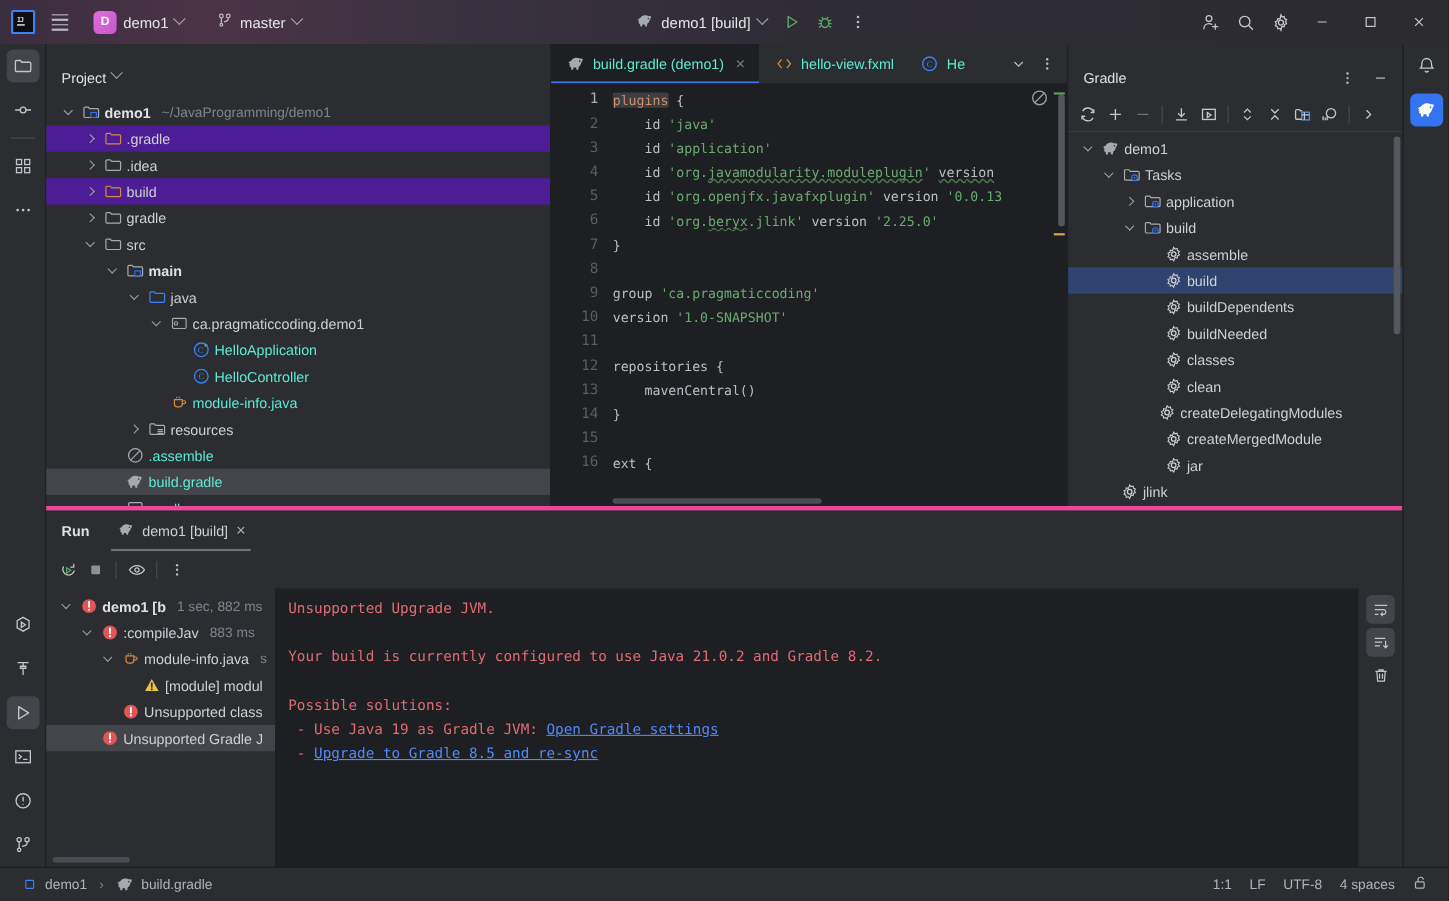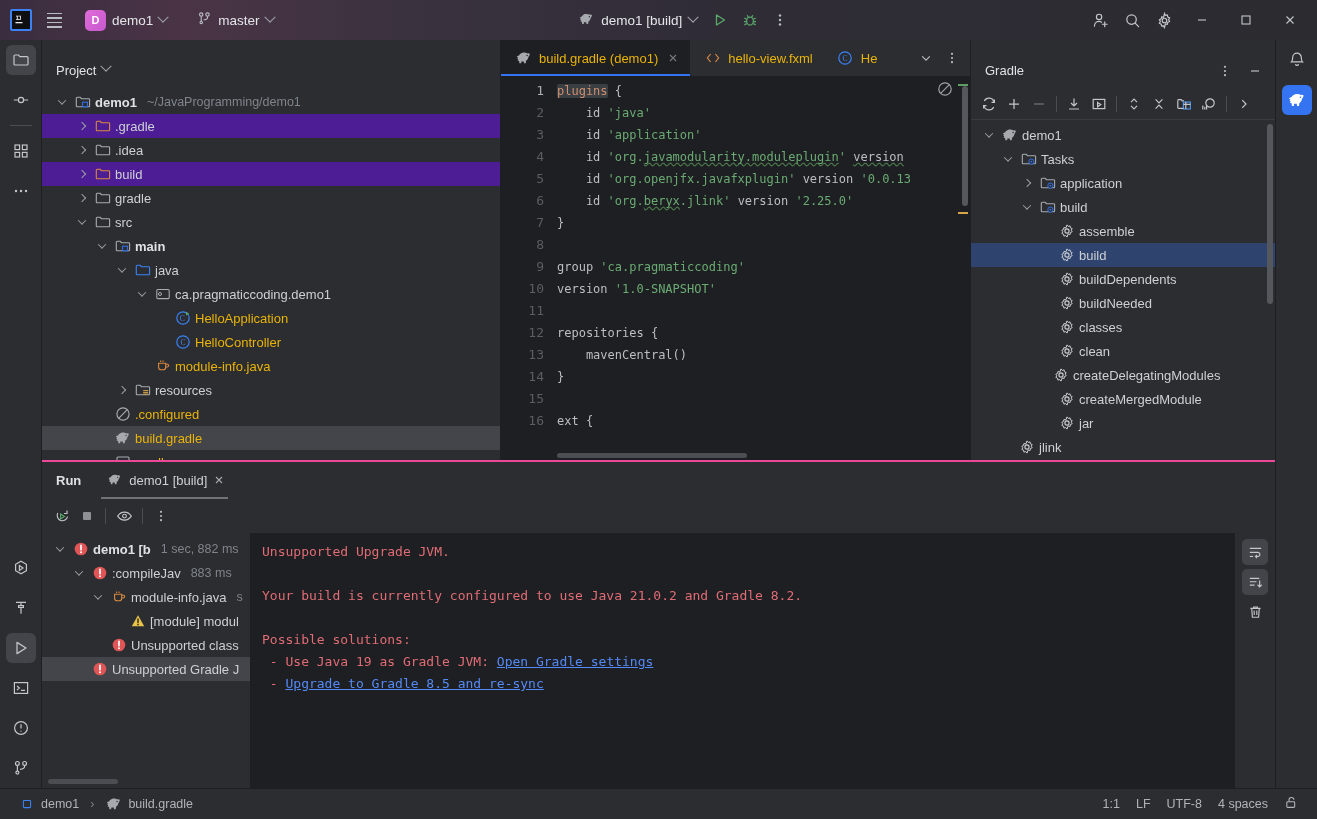--- a/index.html
+++ b/index.html
@@ -87,21 +87,21 @@
   }
   .row.sel { background: #43454a; }
   .row.warn-bg { background: #4c1d95; }
   .arrow { width: 16px; height: 16px; flex: 0 0 16px; display: flex; align-items: center; justify-content: center; }
   .arrow i { display:block; width: 6px; height: 6px; border-right: 1.3px solid #9ba0a6; border-bottom: 1.3px solid #9ba0a6; }
   .arrow.closed i { transform: rotate(-45deg); }
   .arrow.open i { transform: rotate(45deg) translate(-1px,-1px); }
   .ico { width: 17px; height: 17px; flex: 0 0 17px; display:flex; align-items:center; justify-content:center; }
   .lbl { color: #cdd0d4; }
   .lbl.bold { font-weight: 700; color: #dfe1e5; }
-  .lbl.green { color: #eab308; }
+  .lbl.green { color: #5eead4; }
   .sub { color: #7f848c; font-size: 12.5px; margin-left: 6px; }
 
   
   .editor-area { flex: 1; background: #1e1f22; display: flex; flex-direction: column; min-width: 0; border-left: 1px solid #1e1f22; }
   .tabs { height: 36px; flex: 0 0 36px; display: flex; align-items: stretch; background: #2b2d30; position: relative; }
   .tab {
     display: flex; align-items: center; gap: 7px; padding: 0 10px 0 14px; cursor: pointer;
     font-size: 13px; position: relative; max-width: 230px;
   }
   .tab.active { background: #1e1f22; }
@@ -131,21 +131,21 @@
   
   .gradle-panel { width: 305px; flex: 0 0 305px; background: #2b2d30; display: flex; flex-direction: column; min-height:0; border-left:1px solid #1e1f22;}
   .gr-toolbar { height: 32px; flex: 0 0 32px; display: flex; align-items: center; gap: 1px; padding: 0 6px; border-bottom: 1px solid #393b40; }
   .gr-btn { width: 24px; height: 24px; display:flex; align-items:center; justify-content:center; border-radius:4px; cursor:pointer; }
   .gr-sep { width: 1px; height: 16px; background: #4b4d51; margin: 0 4px; }
   .gr-tree { flex: 1; overflow: hidden; padding-top: 3px; position: relative; }
   .row.sel-blue { background: #2e436e; }
   .gr-scroll { position: absolute; right: 2px; top: 4px; width: 6px; height: 180px; background: #54575c; border-radius: 3px;}
 
   
-  .run-panel { flex: 1; background: #2b2d30; display: flex; flex-direction: column; min-height: 0; border-top: 2px solid #ec4899; }
+  .run-panel { flex: 1; background: #2b2d30; display: flex; flex-direction: column; min-height: 0; border-top: 4px solid #ec4899; }
   .run-head { height: 37px; flex: 0 0 37px; display:flex; align-items:stretch; padding-left: 14px; }
   .run-title { display:flex; align-items:center; font-size:13px; font-weight:700; color:#dfe1e5; padding-right: 16px; }
   .run-tab { display:flex; align-items:center; gap:7px; padding: 0 8px 0 10px; font-size:13px; cursor:pointer; position:relative; }
   .run-tab.active::after { content:''; position:absolute; left:4px; right:4px; bottom:0; height:2px; background:#6f7378; }
   .run-toolbar { height: 34px; flex: 0 0 34px; display:flex; align-items:center; gap:1px; padding-left: 8px; }
   .run-sep { width:1px; height:16px; background:#4b4d51; margin: 0 5px; }
   .run-body { flex:1; display:flex; min-height:0; }
   .run-tree { width: 208px; flex: 0 0 208px; overflow:hidden; position:relative; padding-top: 4px; }
   .run-tree .row { padding-right: 0; }
   .run-tree-scroll { position:absolute; left:6px; bottom:4px; width: 70px; height:5px; background:#4a4d52; border-radius:3px; }
@@ -498,21 +498,21 @@
                 <span class="lbl">resources</span>
               </div>
               <div class="row" style="padding-left: 52px;">
                 <span class="arrow"></span>
                 <span class="ico">
                   <svg width="16" height="16" viewBox="0 0 16 16">
                     <circle cx="8" cy="8" r="6.1" fill="none" stroke="#a8abb0" stroke-width="1.15"></circle>
                     <path d="M3.7 12.3l8.6-8.6" stroke="#a8abb0" stroke-width="1.15"></path>
                   </svg>
                 </span>
-                <span class="lbl green">.configured</span>
+                <span class="lbl green">.assemble</span>
               </div>
               <div class="row sel" style="padding-left: 52px;">
                 <span class="arrow"></span>
                 <span class="ico">
                   <svg width="17" height="14" viewBox="0 0 20 16" fill="#a6a9ae">
                     <path d="M17.5 3.2c-.6-.8-1.8-1-2.9-.5-1.6-1.1-3.9-1.4-6-.8-1.6.5-2.9 1.5-3.6 2.8L2 6.3l1.6 1.3-1 1.2 1.3.6L3 10.9l1.8.5.4 2.9h2l.3-2.3h2.8l.3 2.3h2l.4-3c1.6-1.1 2.6-2.8 2.8-4.6.5-.5 1.2-1.6 1.7-3.5zM14.2 6a.85.85 0 1 1 0-1.7.85.85 0 0 1 0 1.7z"></path>
                   </svg>
                 </span>
                 <span class="lbl green">build.gradle</span>
               </div>

